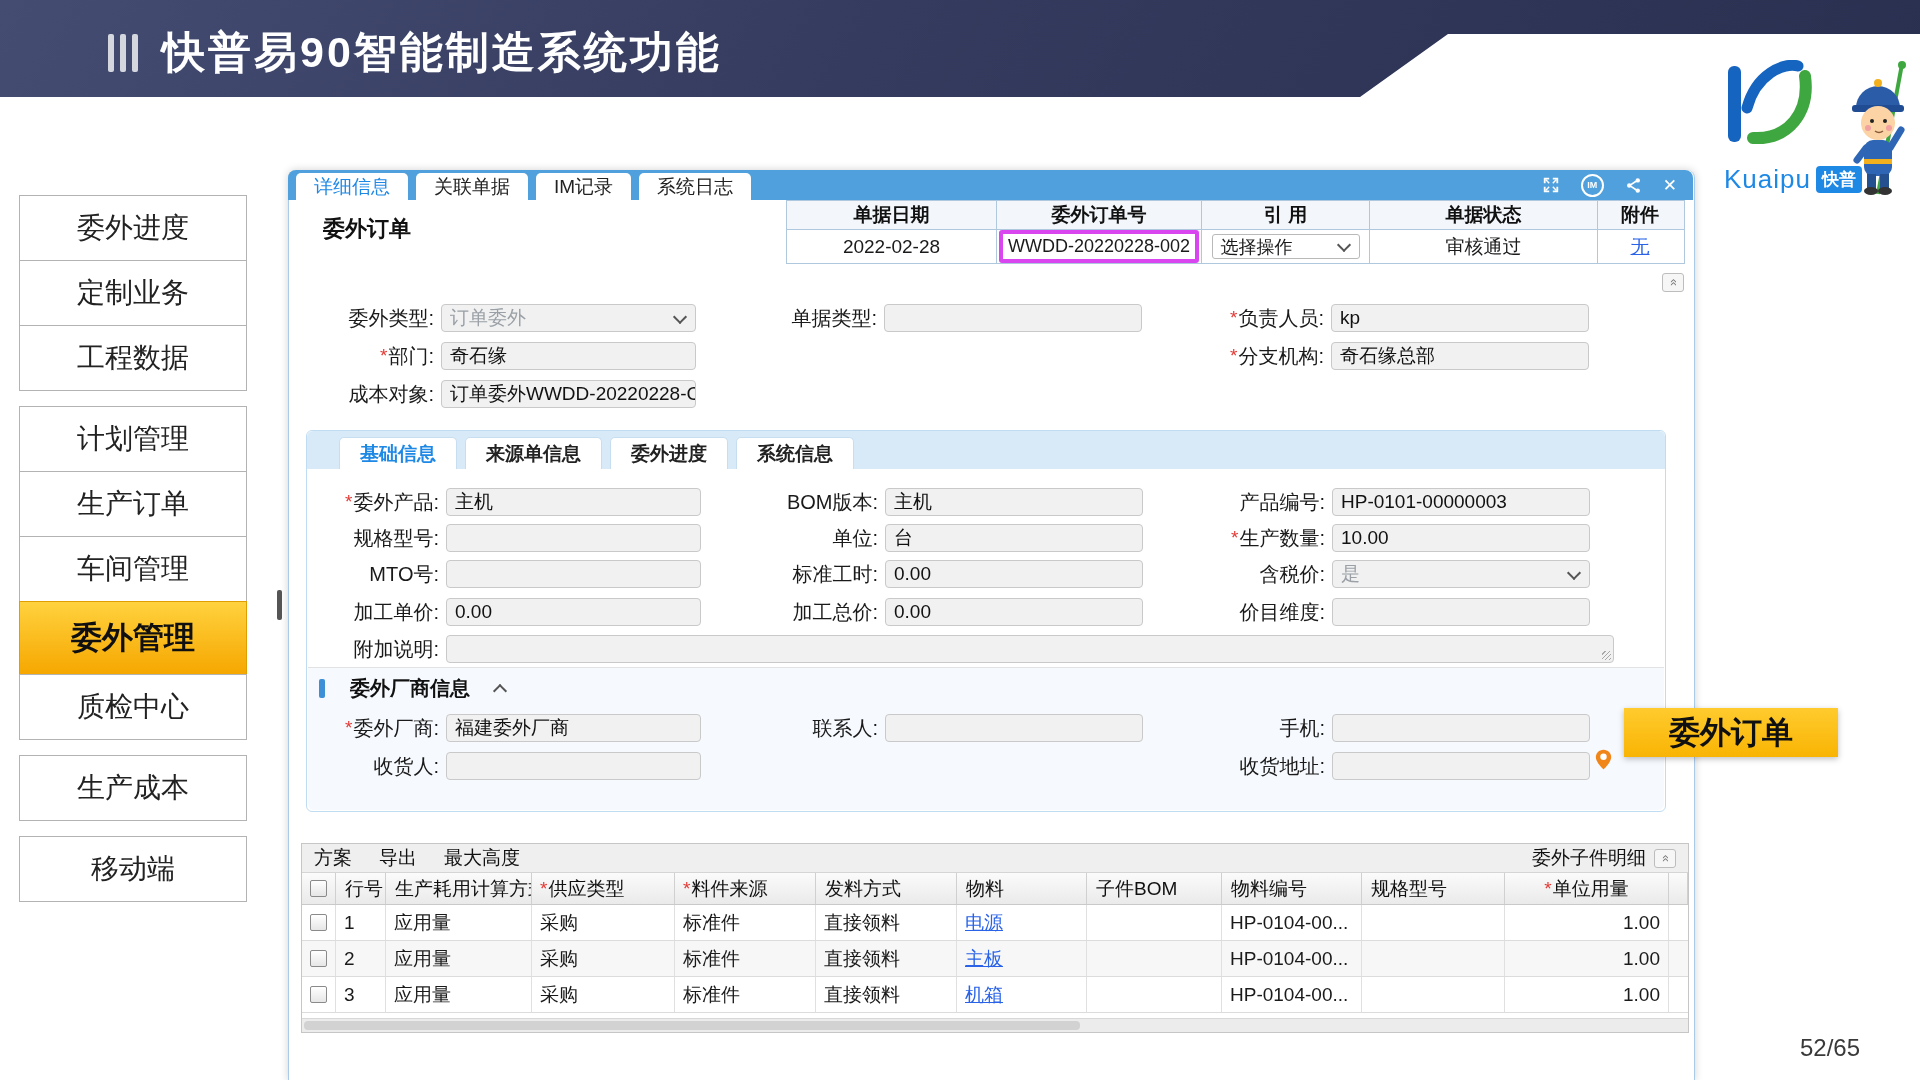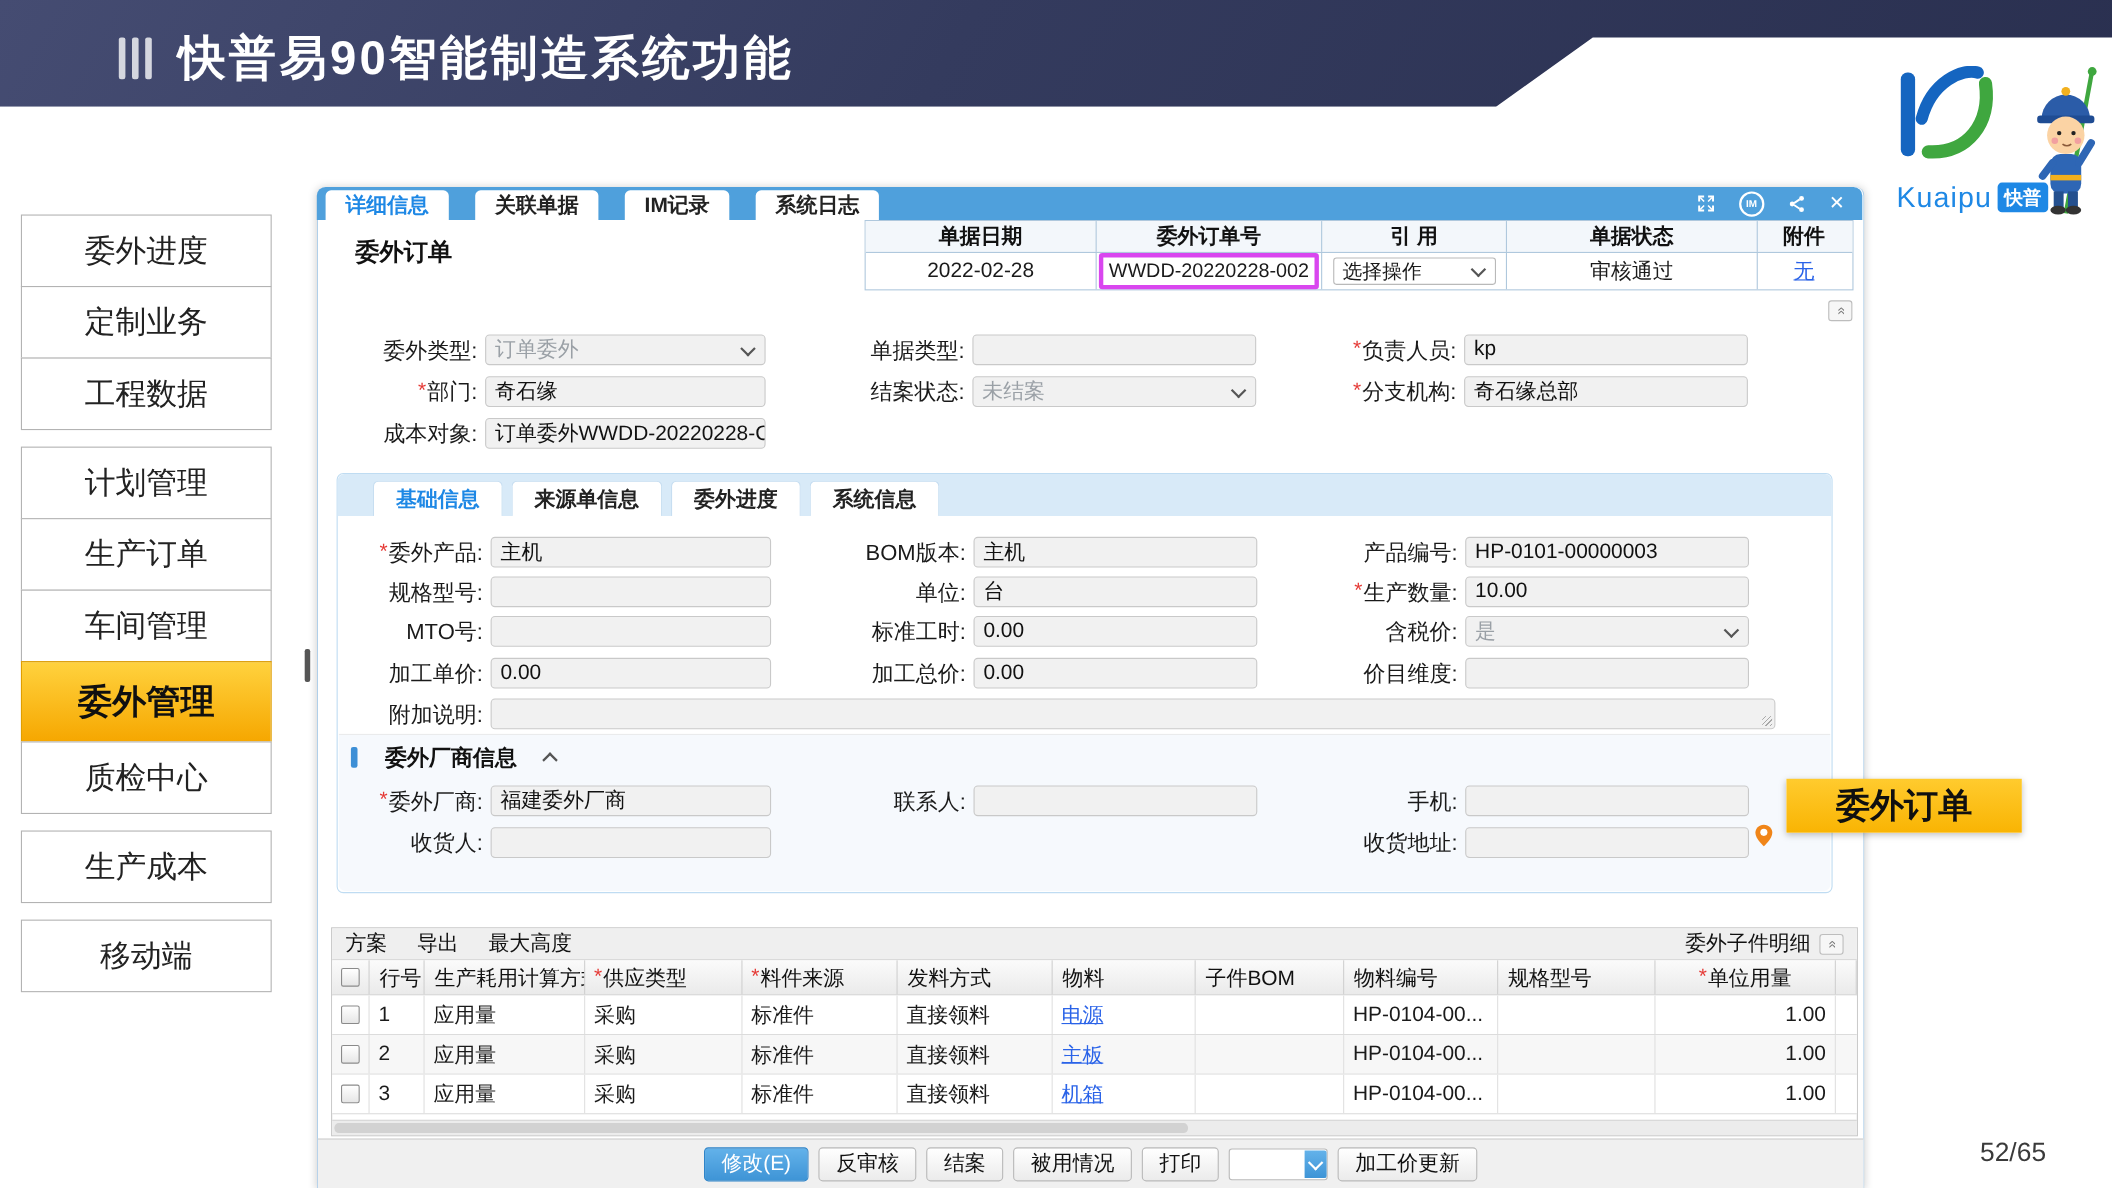--- a/index.html
+++ b/index.html
@@ -28,22 +28,22 @@
              display:flex;align-items:center;justify-content:center;font-size:28px;color:#222;cursor:default;}
   .side-item.gap{margin-top:15px;}
   .side-item.active{height:72px;background:linear-gradient(180deg,#FFD23E,#F6A700);
                     border-color:#E09E00;font-weight:bold;font-size:31px;color:#101010;}
 
   
   .win{position:absolute;left:288px;top:170px;width:1405px;height:910px;background:#fff;
        border:1px solid #A9CBE8;border-top:none;border-radius:8px 8px 0 0;box-shadow:0 0 8px rgba(0,0,0,.18);}
   .tabstrip{position:absolute;left:-1px;top:0;width:1405px;height:30px;background:#4FA0DC;border-radius:8px 8px 0 0;
             display:flex;align-items:flex-end;padding-left:8px;box-sizing:border-box;}
-  .wtab{height:27px;margin-right:24px;padding:0 18px;background:#fff;border-radius:5px 5px 0 0;
-        display:flex;align-items:center;font-size:19px;font-weight:bold;color:#222;cursor:pointer;text-align:center;}
+  .wtab{height:27px;margin-right:8px;padding:0 18px;background:#fff;border-radius:5px 5px 0 0;
+        display:flex;align-items:center;font-size:19px;font-weight:normal;color:#222;cursor:pointer;text-align:center;}
   .wtab.active{color:#1E88E5;}
   .win-icons{position:absolute;right:16px;top:0;height:30px;display:flex;align-items:center;gap:21px;}
   .wicon{display:flex;align-items:center;justify-content:center;color:#fff;cursor:pointer;}
   .wicon.im{width:19px;height:19px;border:2px solid #fff;border-radius:50%;font-size:9px;font-weight:bold;}
   .wicon.x{font-size:17px;font-weight:bold;}
 
   .form-title{position:absolute;left:34px;top:44px;font-size:22px;font-weight:bold;color:#111;}
 
   
   .htable{position:absolute;left:497px;top:30px;width:899px;border:1px solid #AFC8DD;box-sizing:border-box;background:#fff;}
@@ -302,30 +302,20 @@
     </div>
     <div class="f c1 r2">
       <span class="lbl">
           <i class="req">*</i>
           <span>部门:</span>
         </span>
       <span class="inp">
           <span class="txt">奇石缘</span>
         </span>
     </div>
-    <div class="f c2 r2">
-      <span class="lbl">
-          <i class="req"></i>
-          <span>结案状态:</span>
-        </span>
-      <span class="inp sel dis">
-          <span class="txt">未结案</span>
-          <span class="chev"></span>
-        </span>
-    </div>
     <div class="f c3 r2">
       <span class="lbl">
           <i class="req">*</i>
           <span>分支机构:</span>
         </span>
       <span class="inp">
           <span class="txt">奇石缘总部</span>
         </span>
     </div>
     <div class="f c1 r3">
@@ -648,31 +638,18 @@
         <div class="gcell gc9"></div>
         <div class="gcell gc10">1.00</div>
         <div class="gcell gc11"></div>
       </div>
 
       <div class="gscroll">
         <div class="gthumb"></div>
       </div>
     </div>
 
-    <div class="fbar">
-      <div class="btn primary">修改(E)</div>
-      <div class="btn">反审核</div>
-      <div class="btn">结案</div>
-      <div class="btn">被用情况</div>
-      <div class="btn">打印</div>
-      <div class="fselect">
-        <span class="chevbtn">
-            <span class="chev"></span>
-          </span>
-      </div>
-      <div class="btn">加工价更新</div>
-    </div>
   </section>
 
   <div class="callout">委外订单</div>
 
   <div class="pagenum">52/65</div>
 </div>
 
 </body></html>

